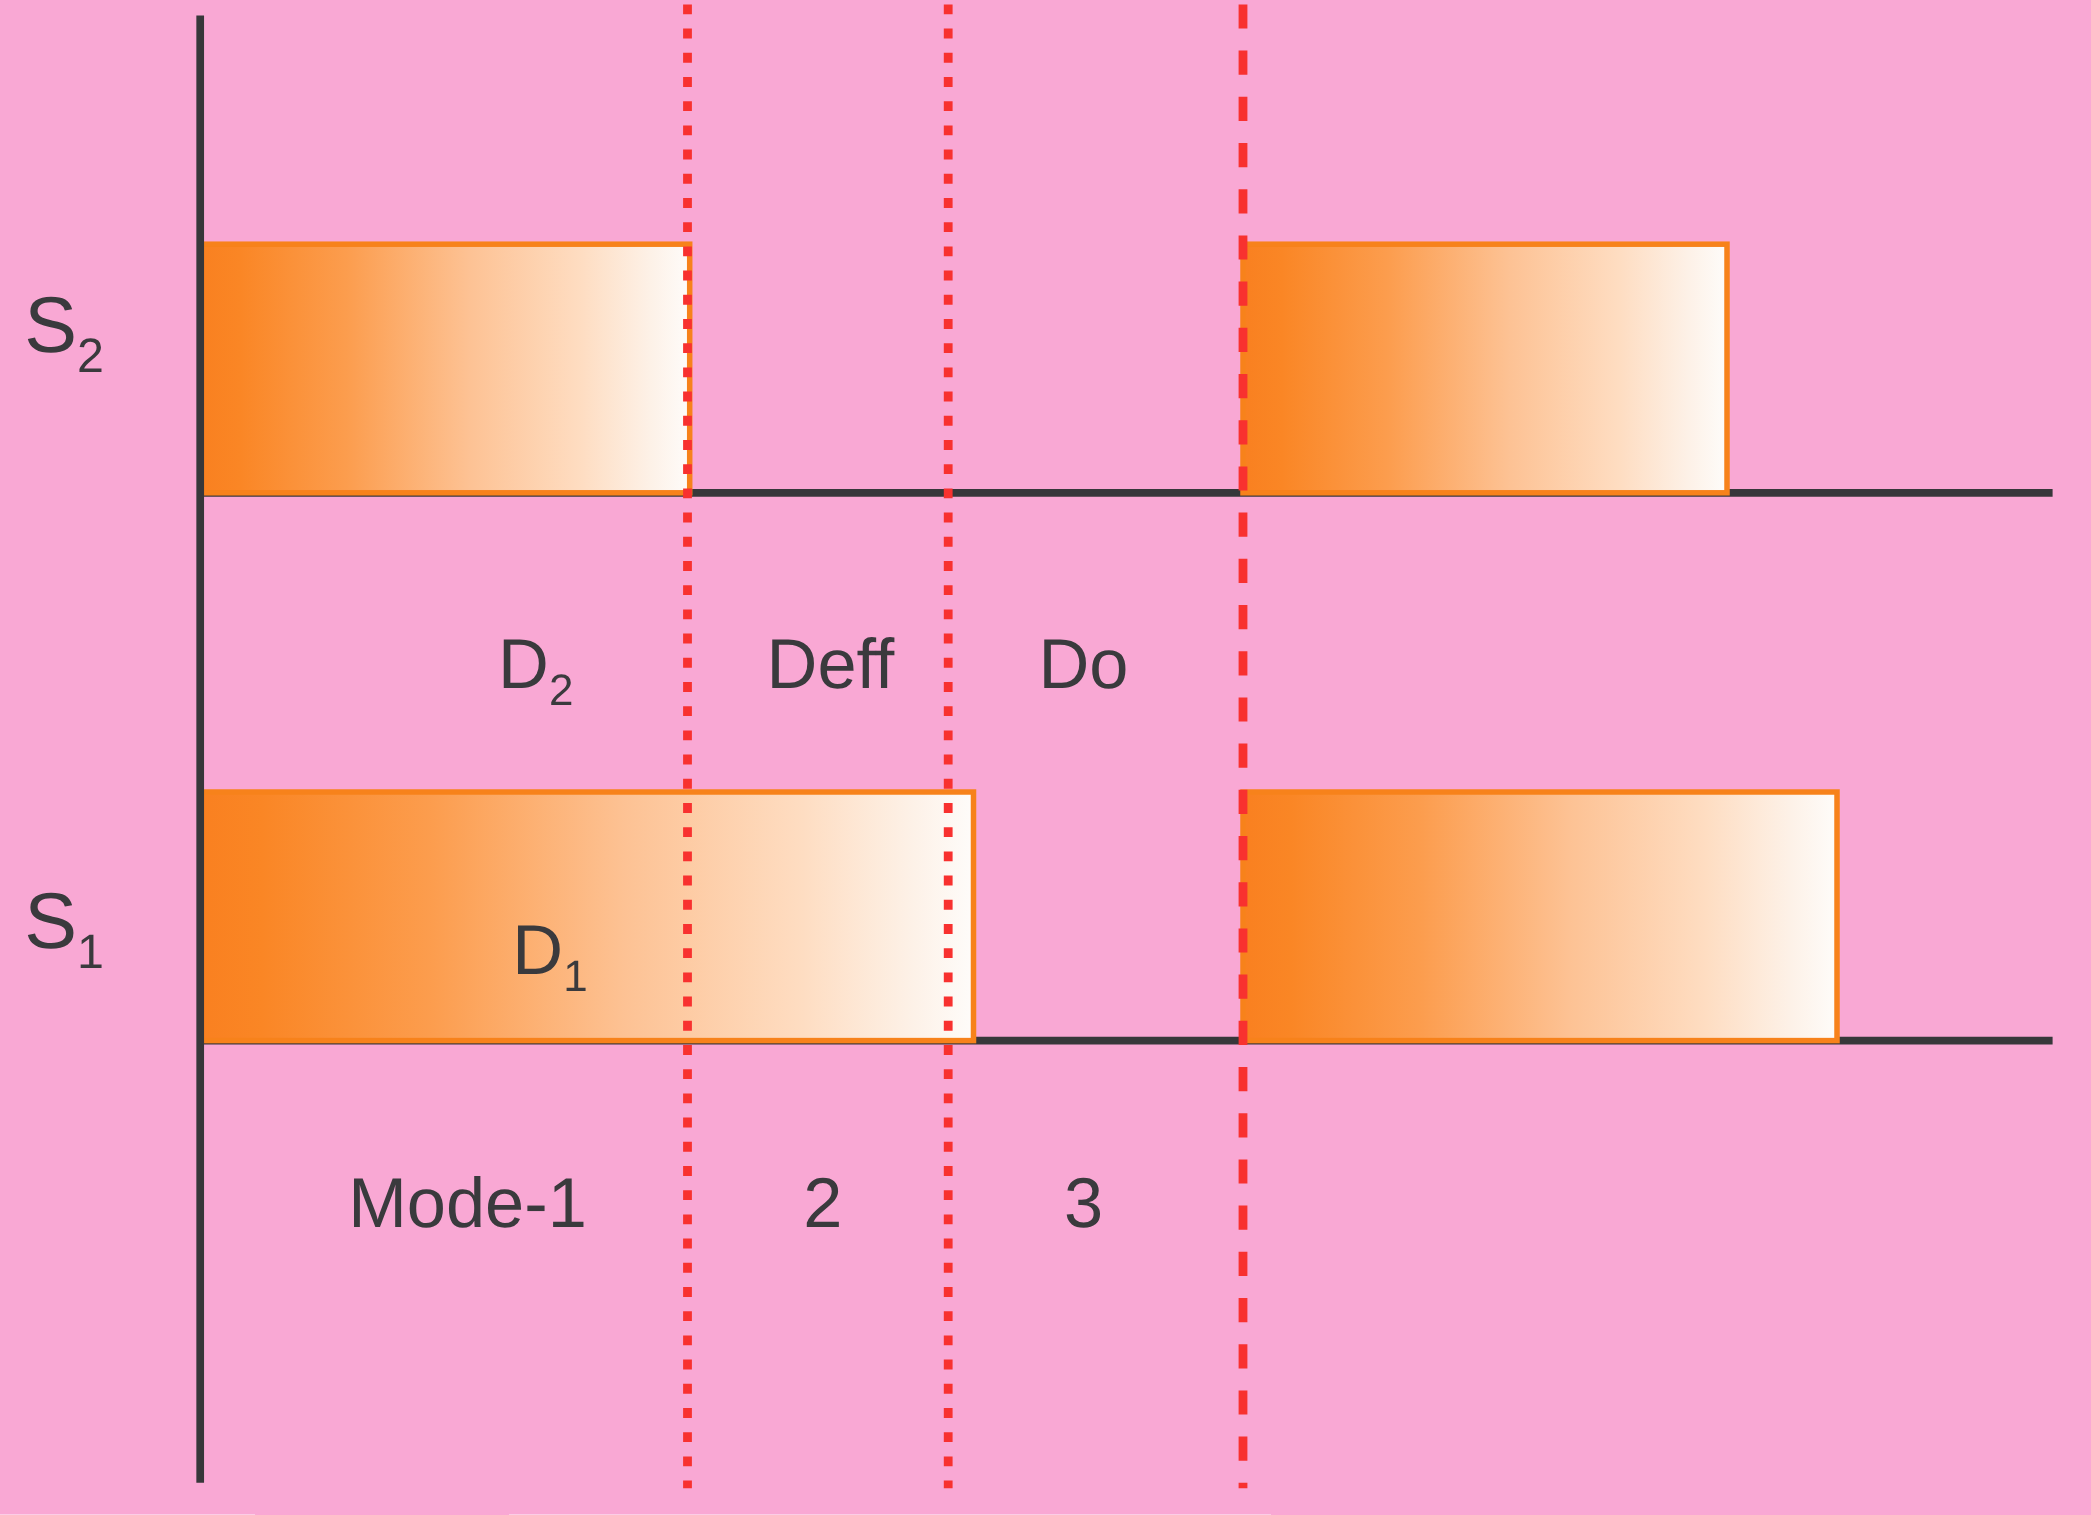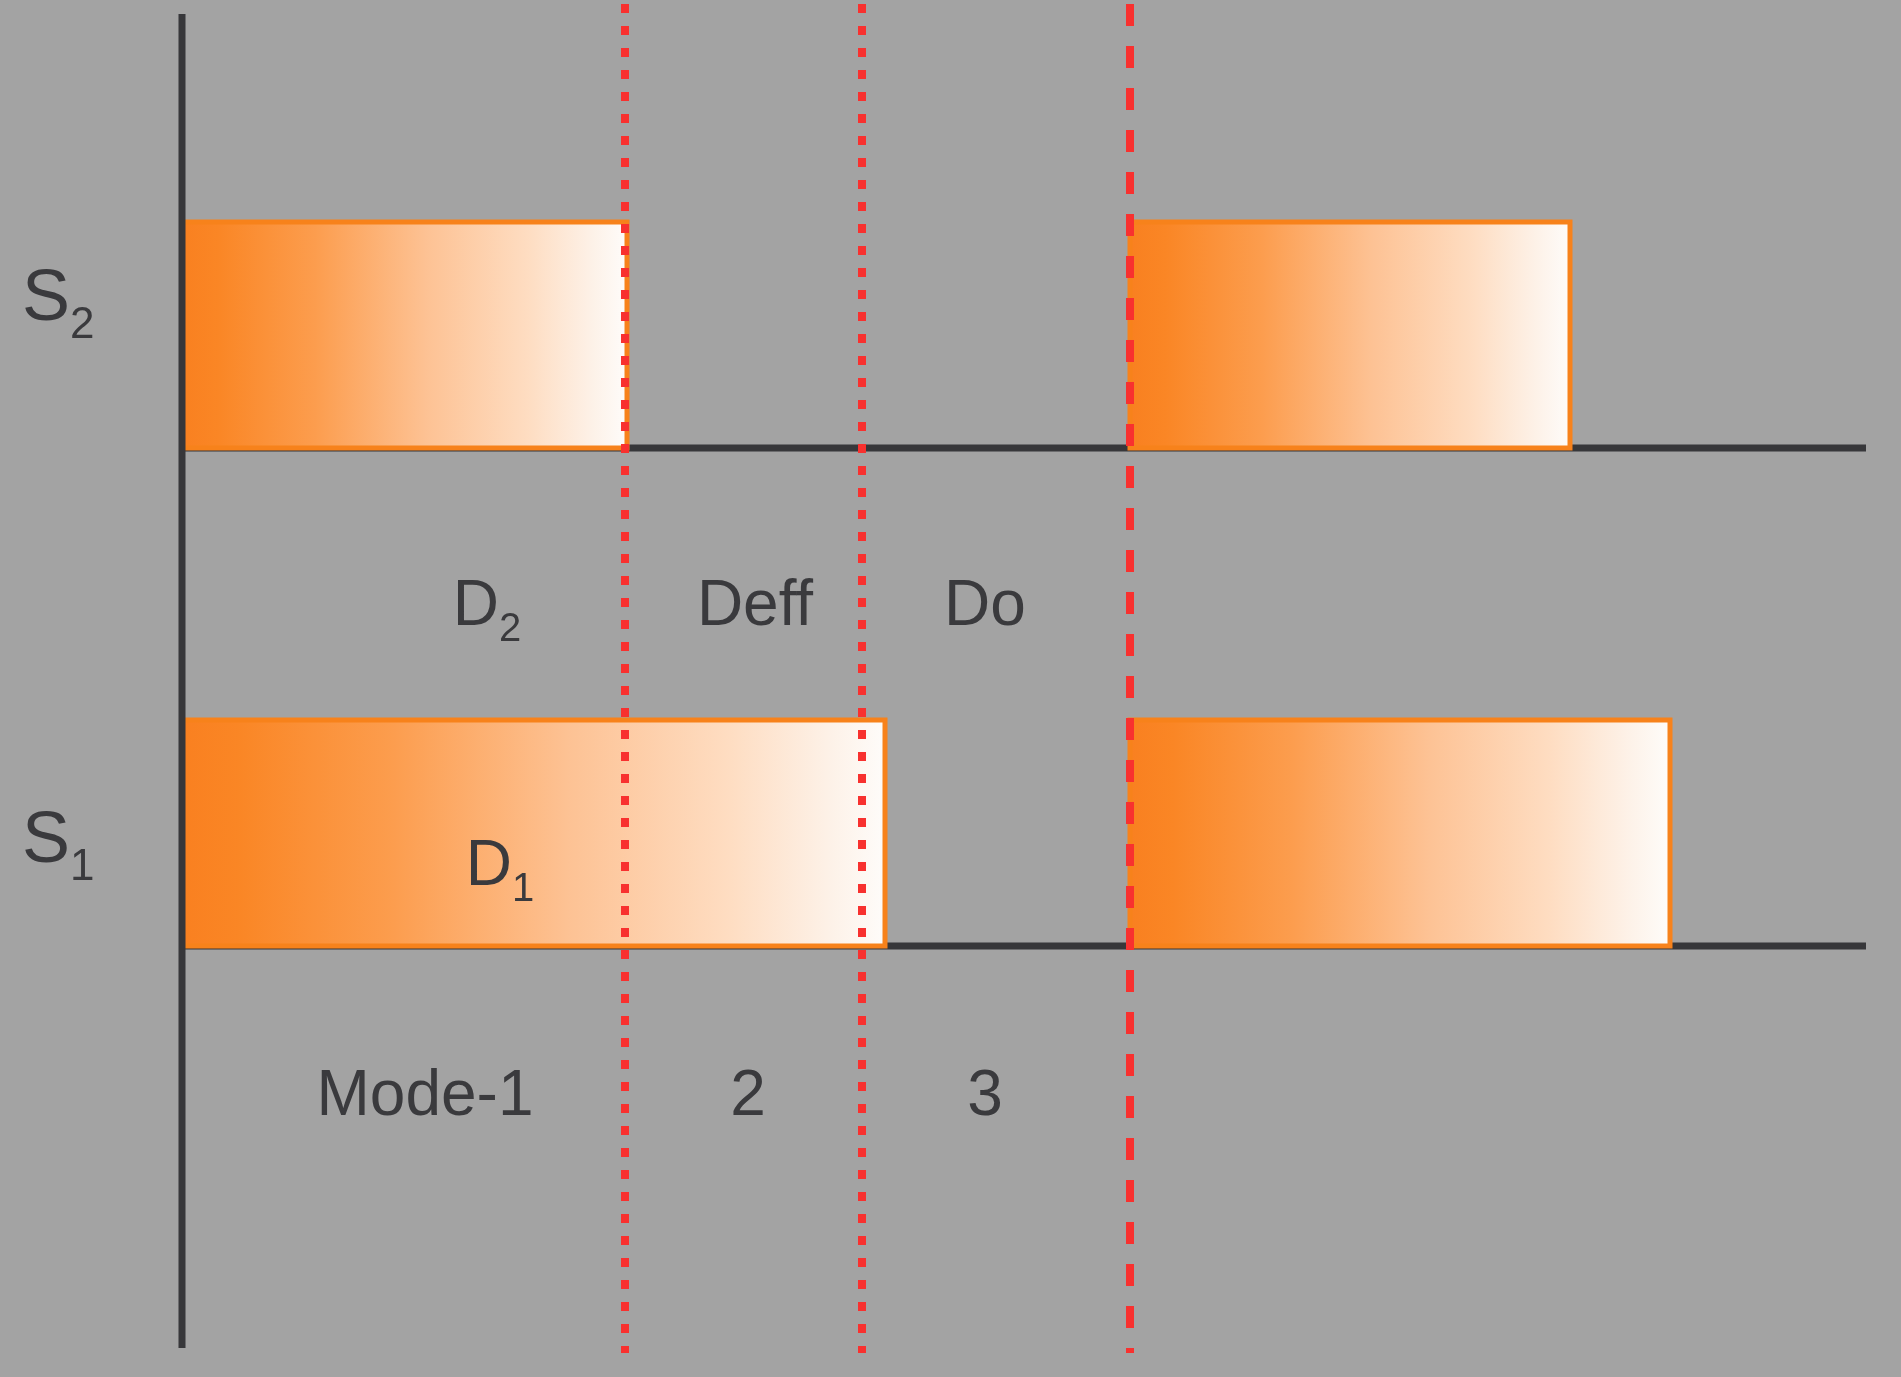--- a/index.html
+++ b/index.html
@@ -7,21 +7,21 @@
     padding: 0;
     background: #ffffff;
   }
   body {
     font-family: "Liberation Sans", sans-serif;
   }
   #canvas {
     position: relative;
     width: 1901px;
     height: 1377px;
-    background: #a3a3a3;
+    background: #f9a8d4;
     overflow: hidden;
   }
   svg#diagram {
     position: absolute;
     left: 0;
     top: 0;
     width: 1901px;
     height: 1377px;
   }
   .axis-line {

